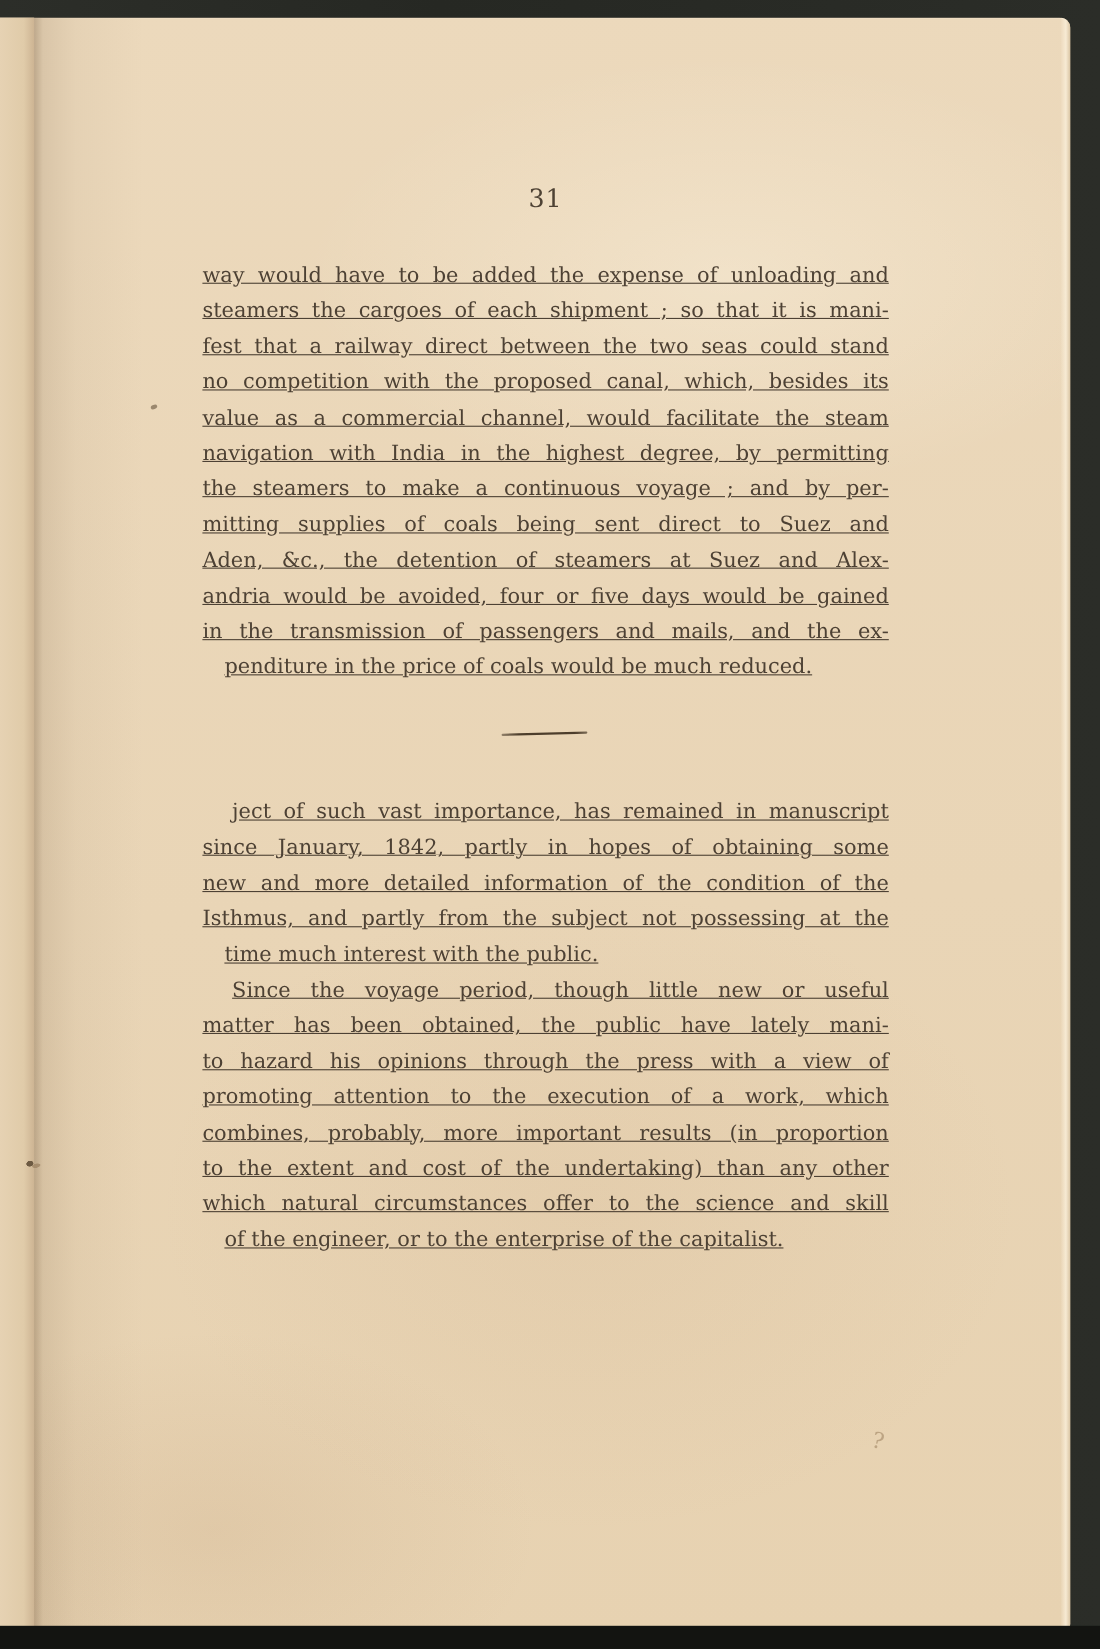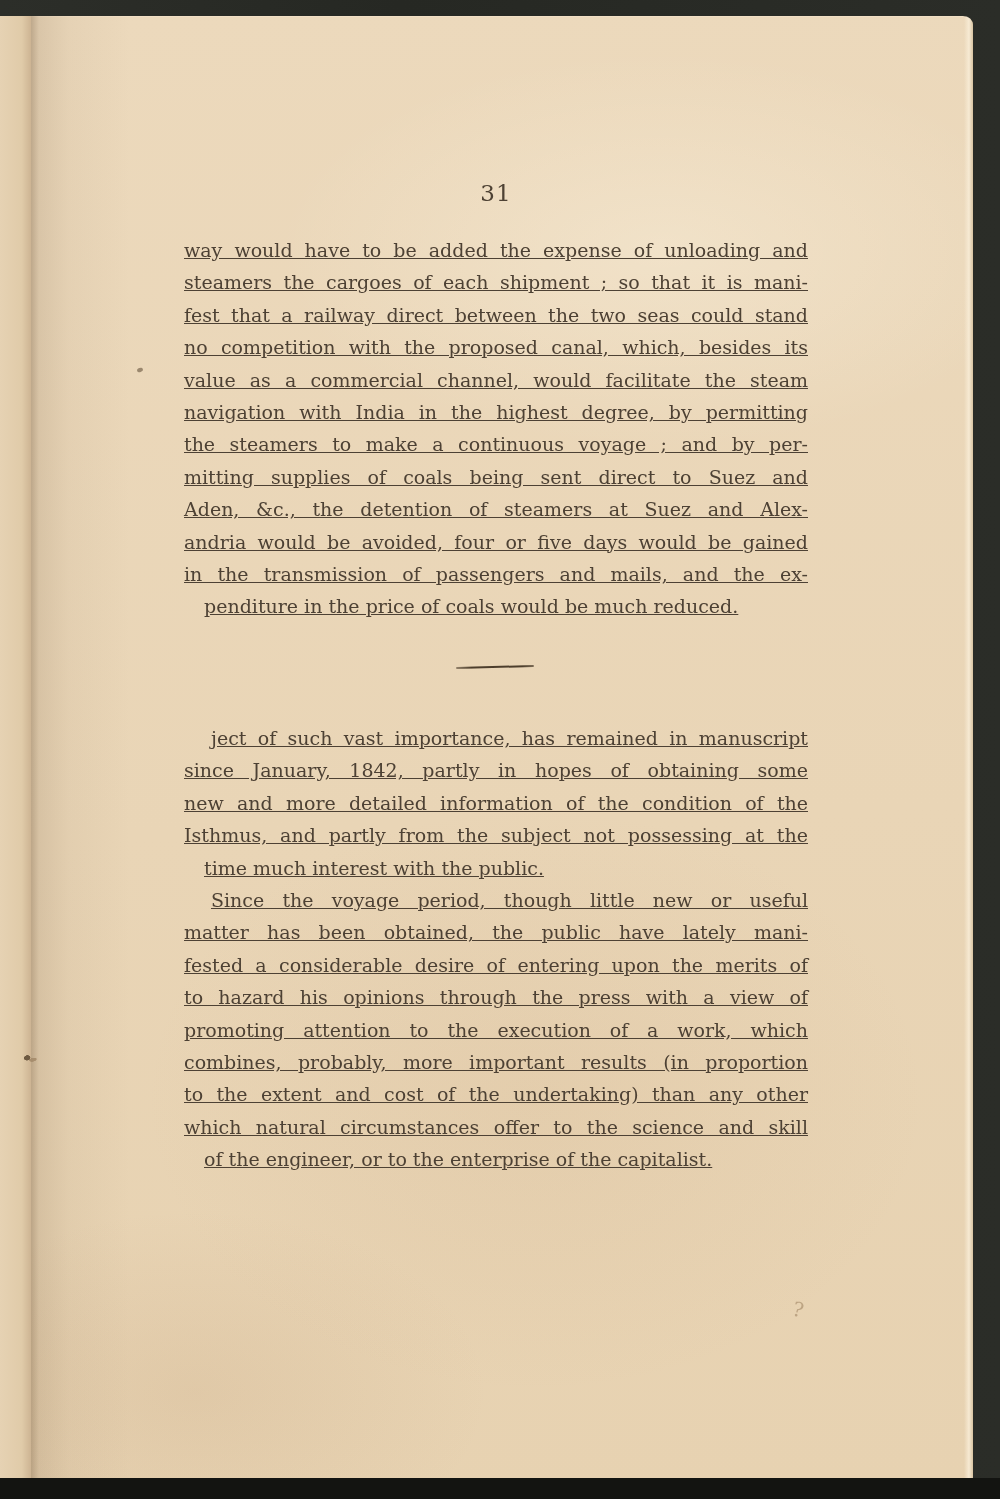--- a/index.html
+++ b/index.html
@@ -95,21 +95,20 @@
   }
   .page-number {
     position: absolute;
     left: 184px;
     top: 152px;
     width: 624px;
     text-align: center;
     font-size: 23px;
     letter-spacing: 1px;
     color: #4e4234;
-    margin-top: 12px;
   }
   .text-block {
     position: absolute;
     left: 184px;
     width: 624px;
     color: #4d4134;
     font-size: 19px;
     line-height: 32.4px;
     text-decoration: underline;
   }
@@ -180,21 +179,20 @@
       <div class="paragraph indent">
           <div class="line">ject of such vast importance, has remained in manuscript</div>
           <div class="line">since January, 1842, partly in hopes of obtaining some</div>
           <div class="line">new and more detailed information of the condition of the</div>
           <div class="line">Isthmus, and partly from the subject not possessing at the</div>
           <div class="line last">time much interest with the public.</div>
         </div>
       <div class="paragraph indent">
           <div class="line">Since the voyage period, though little new or useful</div>
           <div class="line">matter has been obtained, the public have lately mani-</div>
-          <div class="line">fested a considerable desire of entering upon the merits of</div>
           <div class="line">to hazard his opinions through the press with a view of</div>
           <div class="line">promoting attention to the execution of a work, which</div>
           <div class="line">combines, probably, more important results (in proportion</div>
           <div class="line">to the extent and cost of the undertaking) than any other</div>
           <div class="line">which natural circumstances offer to the science and skill</div>
           <div class="line last">of the engineer, or to the enterprise of the capitalist.</div>
         </div>
     </div>
 
   </div>

